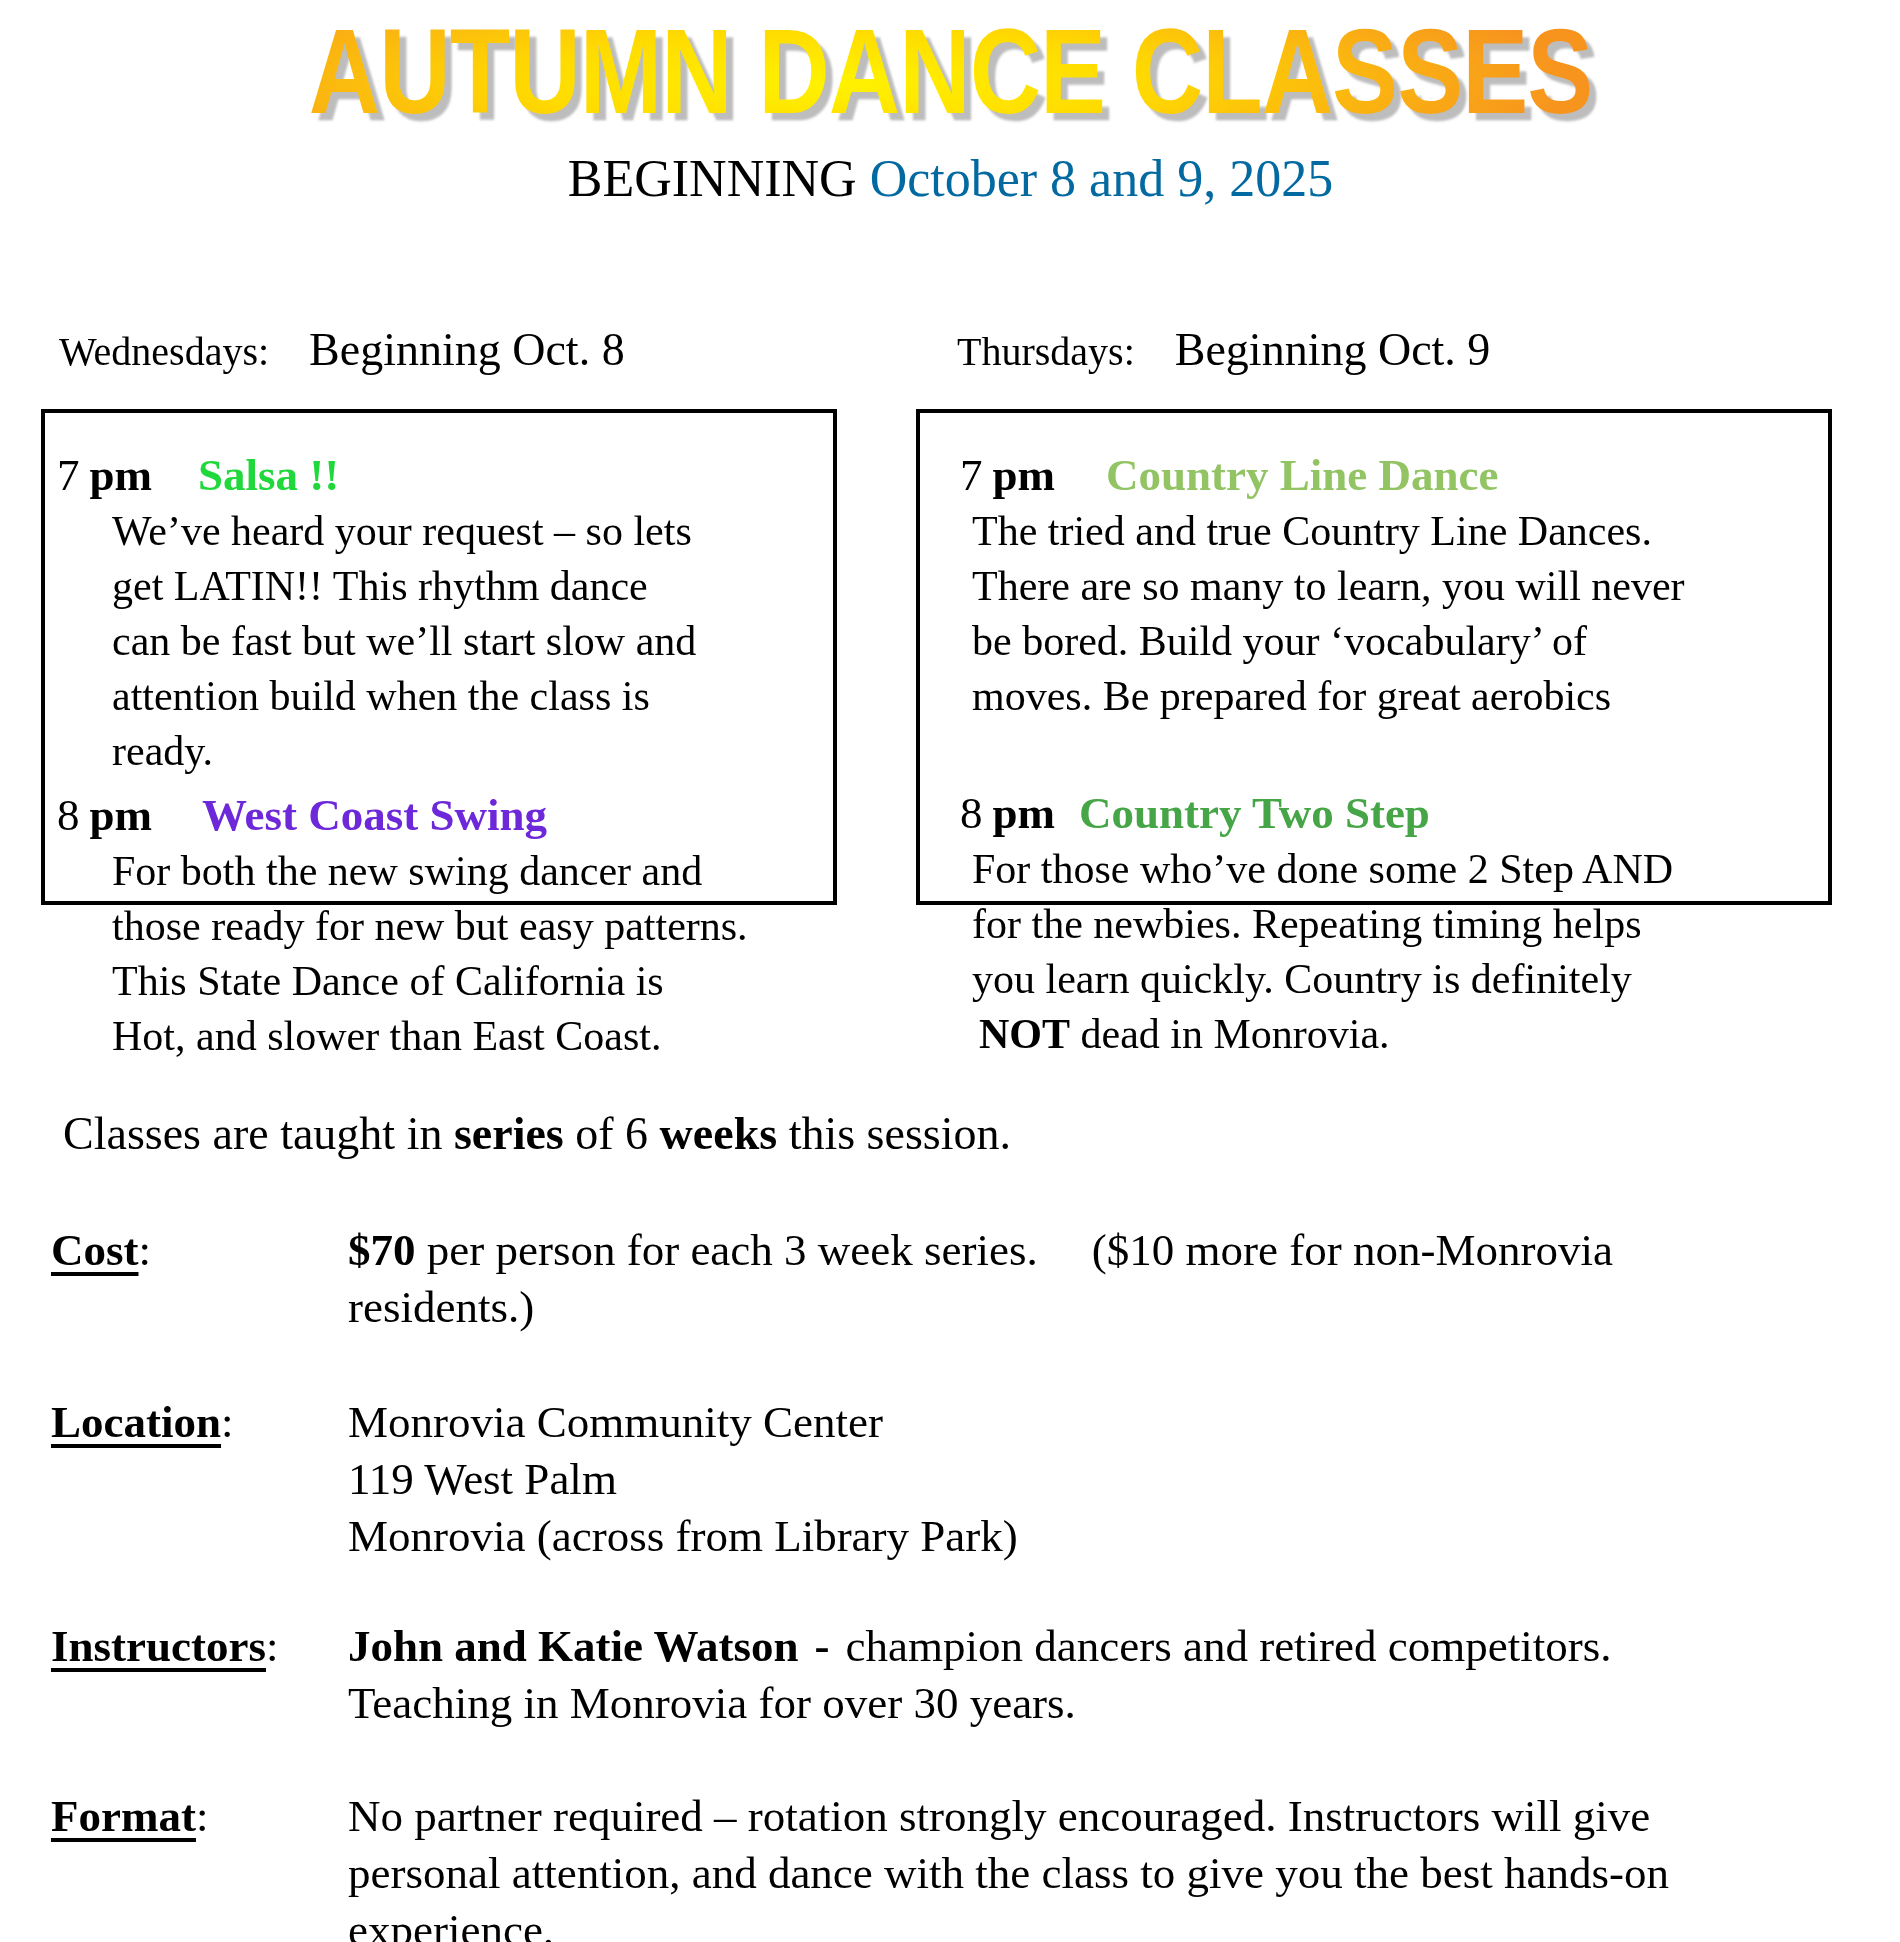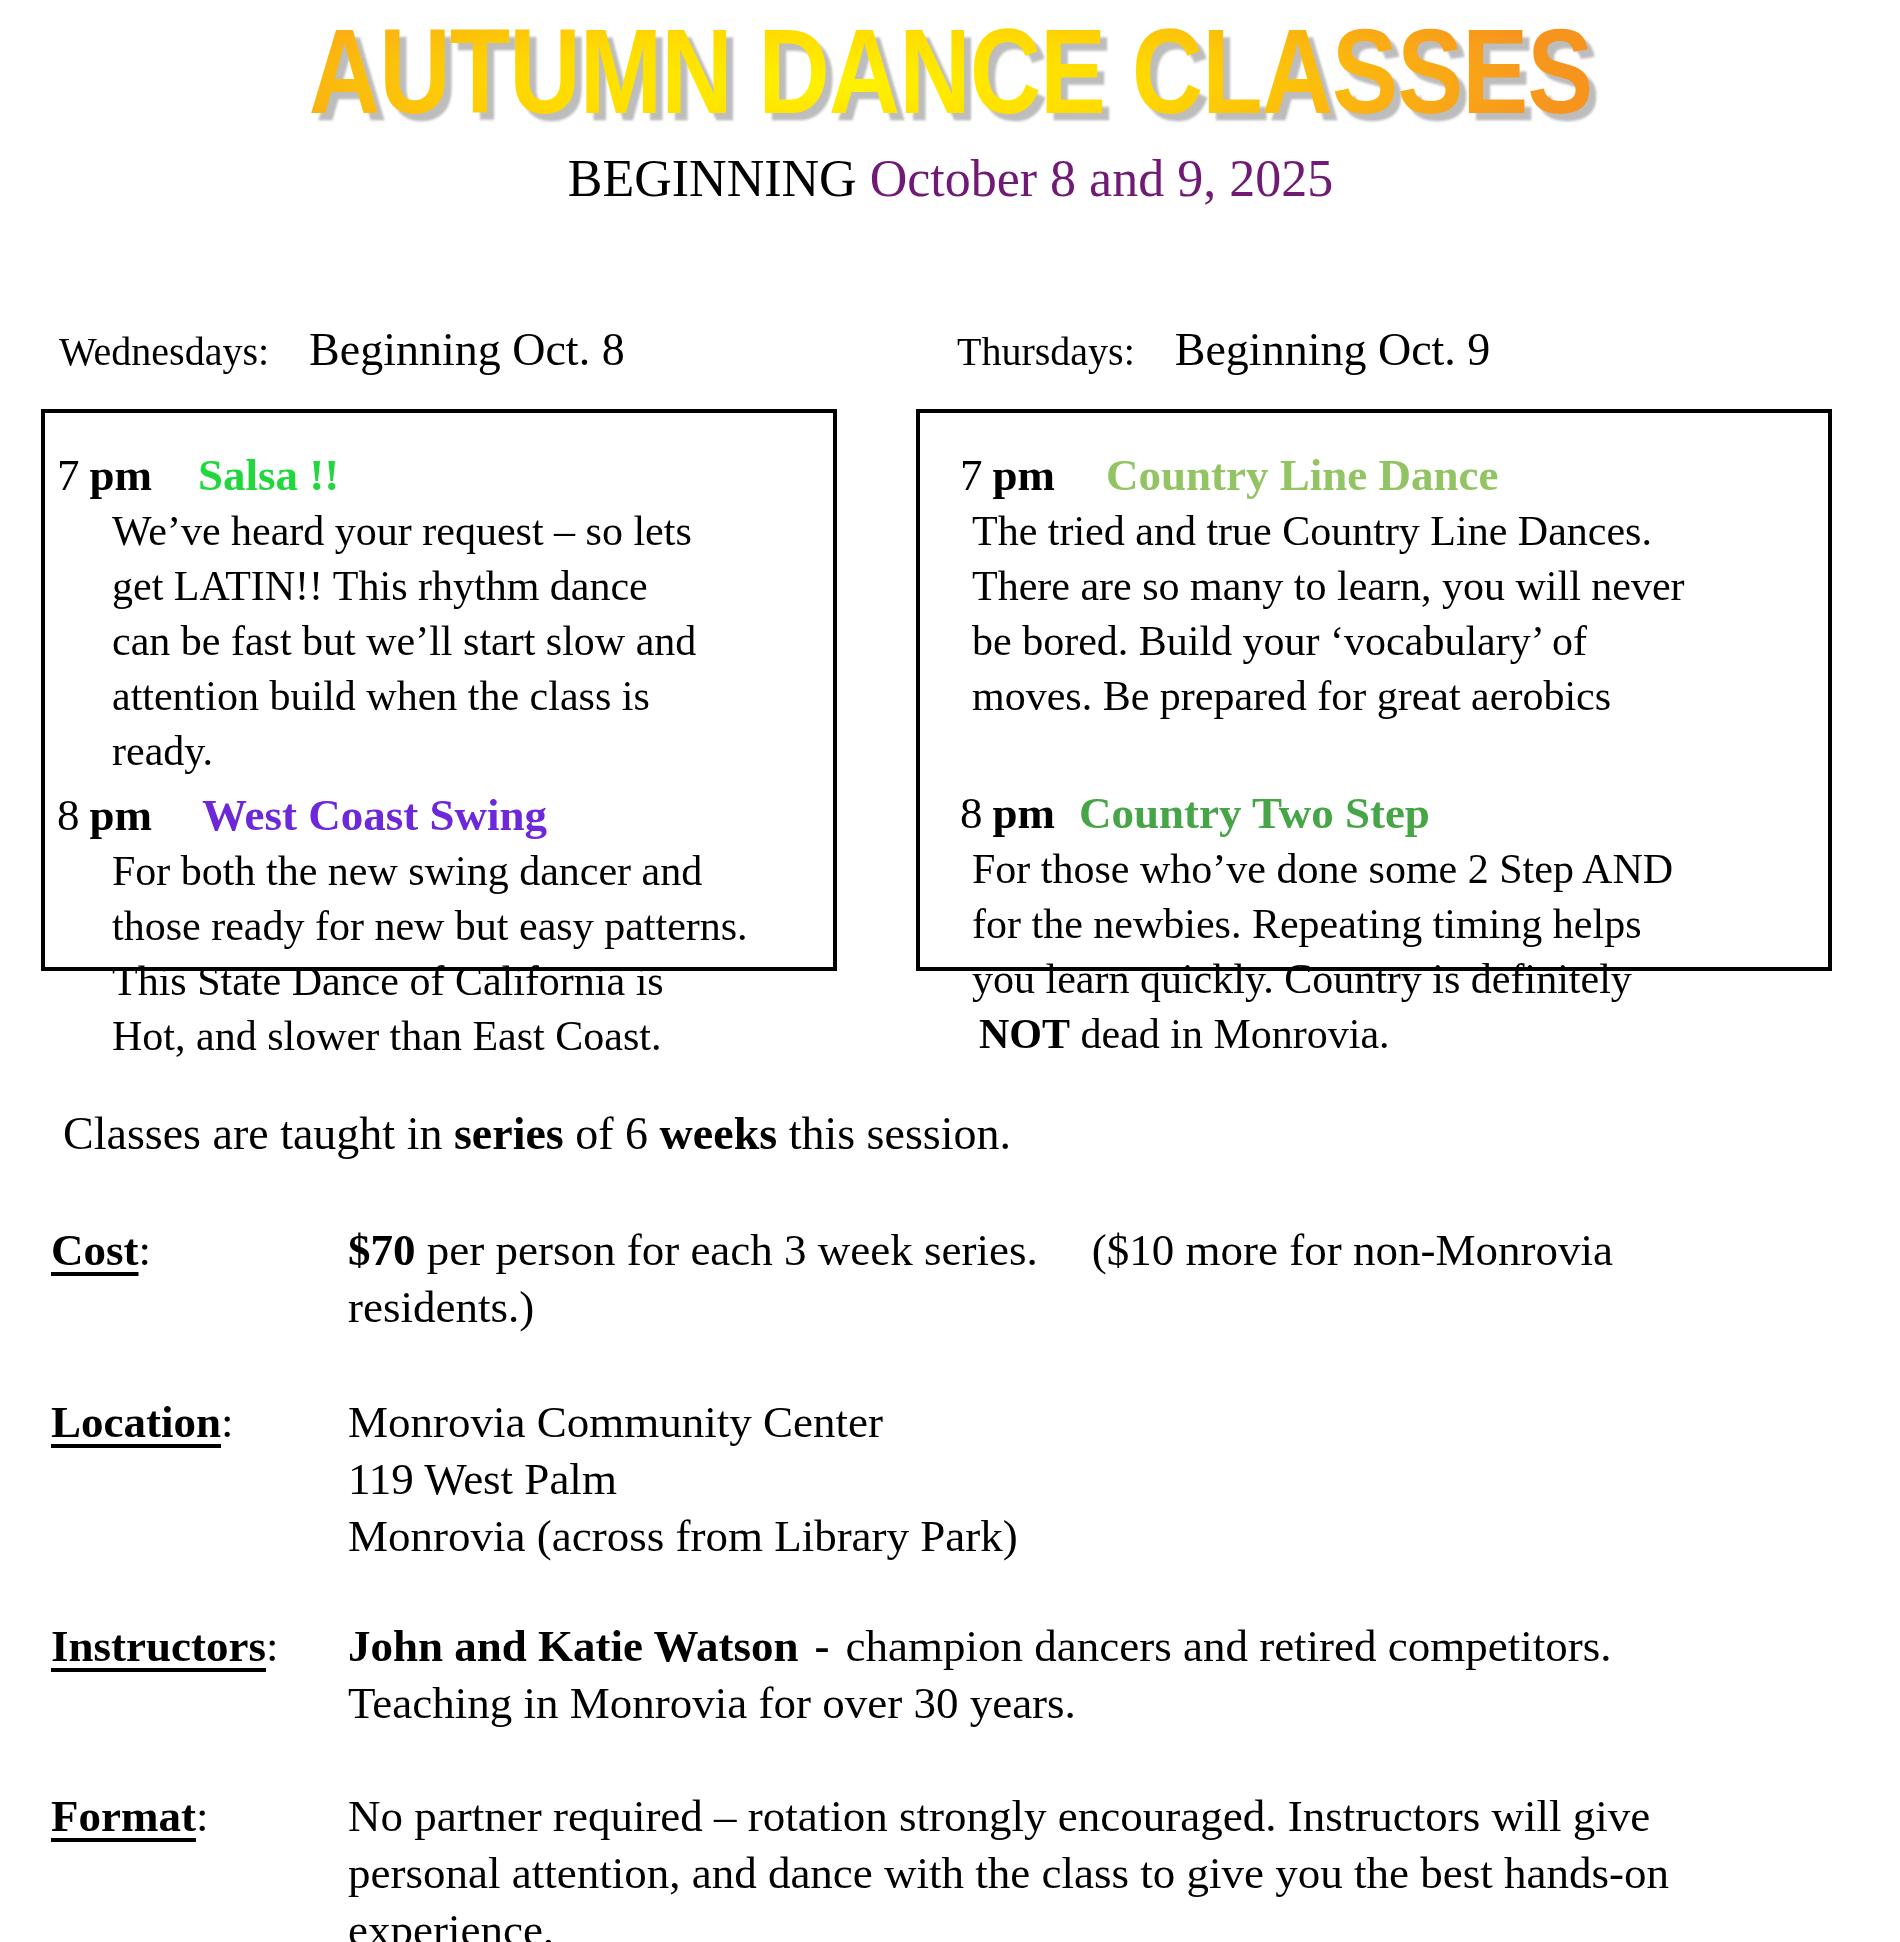--- a/index.html
+++ b/index.html
@@ -38,21 +38,21 @@
 
   
   .day-header { position:absolute; top:323px; white-space:nowrap; }
   .day-header.wed { left:59px; }
   .day-header.thu { left:957px; }
   .day-label { font-size:40px; }
   .begin-label { font-size:46px; margin-left:40px; }
 
   
   .classbox {
-    position:absolute; top:409px; height:562px;
+    position:absolute; top:409px; height:496px;
     box-sizing:border-box; border:4px solid #000; background:#fff;
   }
   .classbox.wed { left:41px;  width:796px; padding:34px 6px 0 12px; }
   .classbox.thu { left:916px; width:916px; padding:34px 10px 16px 40px; }
 
   .time-line { font-size:45px; line-height:57px; white-space:nowrap; }
   .meridiem { font-weight:bold; margin-left:10px; }
   .cname { font-weight:bold; font-size:45px; }
   .classbox.wed .entry1 .cname { margin-left:46px; }
   .classbox.wed .entry2 .cname { margin-left:50px; }
@@ -92,21 +92,21 @@
 </style>
 </head>
 <body>
 
 <div class="page">
 
   <h1 class="title">AUTUMN DANCE CLASSES</h1>
 
   <div class="subtitle">
     <span>BEGINNING</span>
-    <span style="color: #701a75;">October 8 and 9, 2025</span>
+    <span style="color: #0369a1;">October 8 and 9, 2025</span>
   </div>
 
   <div class="day-header wed">
     <span class="day-label">Wednesdays:</span><span class="begin-label">Beginning Oct. 8</span>
   </div>
 
   <div class="day-header thu">
     <span class="day-label">Thursdays:</span><span class="begin-label">Beginning Oct. 9</span>
   </div>
 

